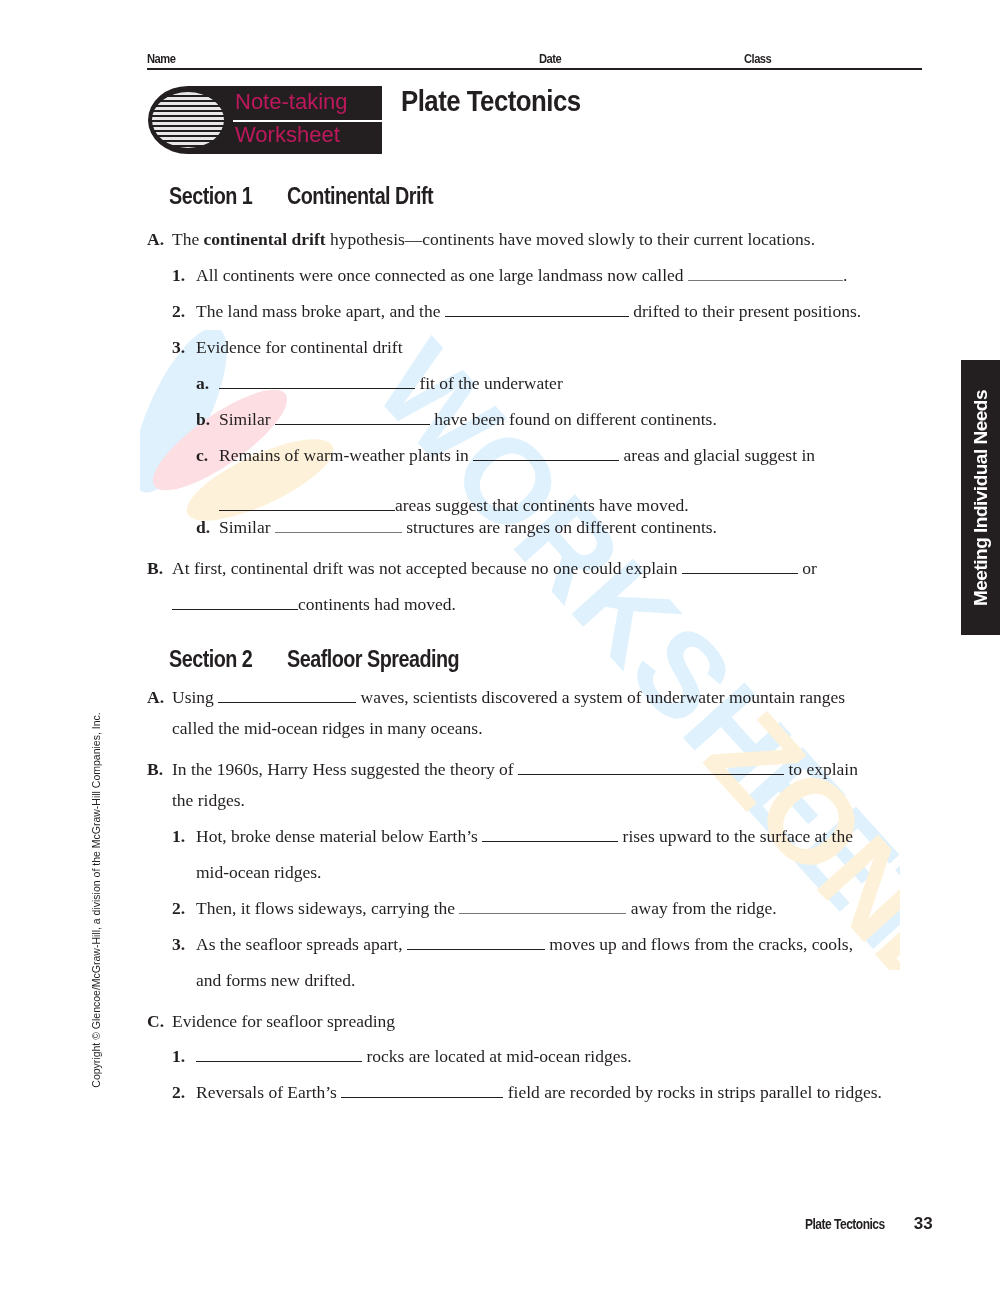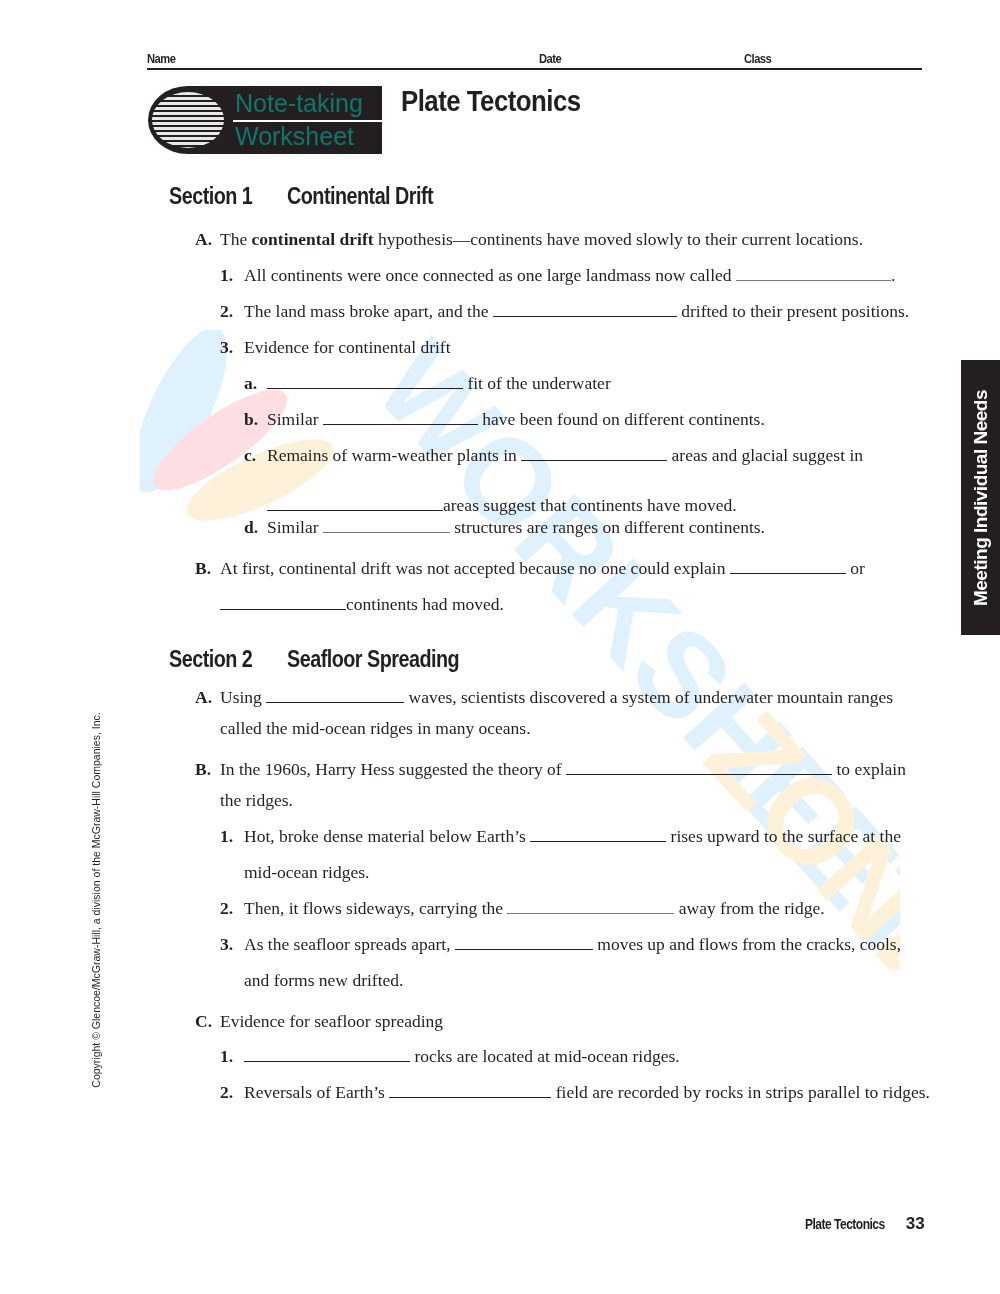--- a/index.html
+++ b/index.html
@@ -12,43 +12,43 @@
   .hdr { position:absolute; left:147px; top:50px; width:775px; height:18px; border-bottom:2px solid #231f20; }
   .hdr span { position:absolute; top:1px; font-size:13px; }
   .hdr .name { left:0; } .hdr .date { left:392px; } .hdr .class { left:597px; }
 
   
   .badge { position:absolute; left:148px; top:86px; width:234px; height:68px; }
   .badge .bar { position:absolute; left:40px; top:0; width:194px; height:68px; background:#231f20; }
   .badge .oval { position:absolute; left:0; top:0; width:80px; height:68px; border-radius:50%; background:#231f20; }
   .badge .lines { position:absolute; left:4px; top:6px; width:72px; height:56px; border-radius:50%;
      background:repeating-linear-gradient(to bottom,#e8e8e8 0 3px,#231f20 3px 5px); }
-  .badge .t1, .badge .t2 { position:absolute; left:87px; color:#0f766e; font-size:25px; font-family:"Liberation Sans",sans-serif; }
+  .badge .t1, .badge .t2 { position:absolute; left:87px; color:#be185d; font-size:22px; font-family:"Liberation Sans",sans-serif; }
   .badge .t1 { top:3px; } .badge .t2 { top:36px; }
   .badge .rule { position:absolute; left:85px; top:34px; width:149px; height:2px; background:#fff; }
 
   .title { position:absolute; left:401px; top:84px; font-size:30px; }
 
   .sec { position:absolute; left:147px; font-size:23px; }
   .sec .num { display:inline-block; width:140px;text-align:center; }
 
-  .ln { position:absolute; font-size:17.5px; white-space:nowrap;margin-left:48px; }
+  .ln { position:absolute; font-size:17.5px; white-space:nowrap; }
   .ln b.lab { font-weight:bold; display:inline-block; }
   .blank { display:inline-block; border-bottom:1.5px solid #231f20; vertical-align:baseline; height:1px; }
   .blank.light { border-bottom-color:#777; }
 
   .sidetab { position:absolute; left:961px; top:360px; width:39px; height:275px; background:#231f20; }
   .sidetab span { position:absolute; left:50%; top:50%; color:#fff; font-size:19px; white-space:nowrap;
      transform:translate(-50%,-50%) rotate(-90deg); font-family:"Liberation Sans",sans-serif; font-weight:bold; letter-spacing:-0.5px; }
 
   .copy { position:absolute; left:96px; top:900px; font-size:10.5px; white-space:nowrap; color:#231f20;
      transform:translate(-50%,-50%) rotate(-90deg); font-family:"Liberation Sans",sans-serif; }
 
   .footer { position:absolute; left:805px; top:1214px; font-size:14px; }
-  .footer .pg { font-size:17px; margin-left:8px; }
+  .footer .pg { font-size:17px; margin-left:16px; }
 
   .wm { position:absolute; opacity:0.18; pointer-events:none; }
 </style>
 </head>
 <body>
 
 <svg class="wm" style="left:140px;top:330px;" width="760" height="640" viewBox="0 0 760 640">
   <ellipse cx="40" cy="80" rx="30" ry="90" fill="#4fb3f0" transform="rotate(25 40 80)"></ellipse>
   <ellipse cx="80" cy="110" rx="25" ry="80" fill="#f2506a" transform="rotate(55 80 110)"></ellipse>
   <ellipse cx="120" cy="150" rx="25" ry="80" fill="#f7b733" transform="rotate(65 120 150)"></ellipse>

